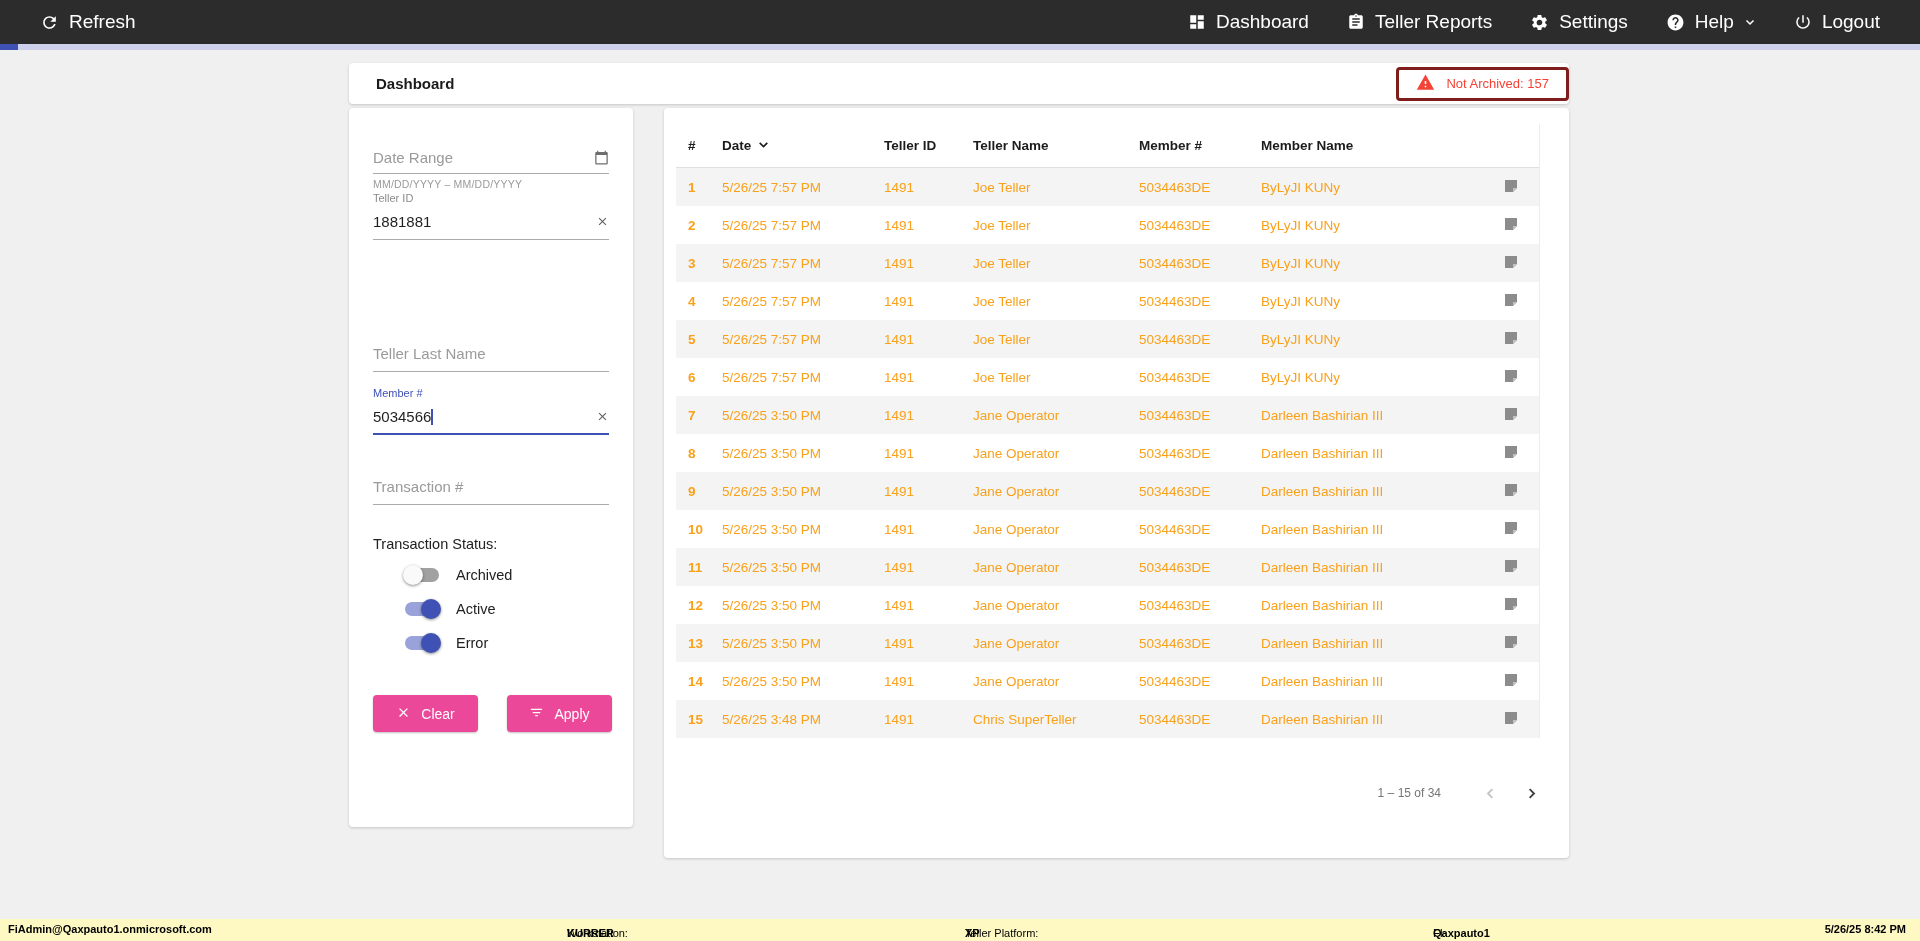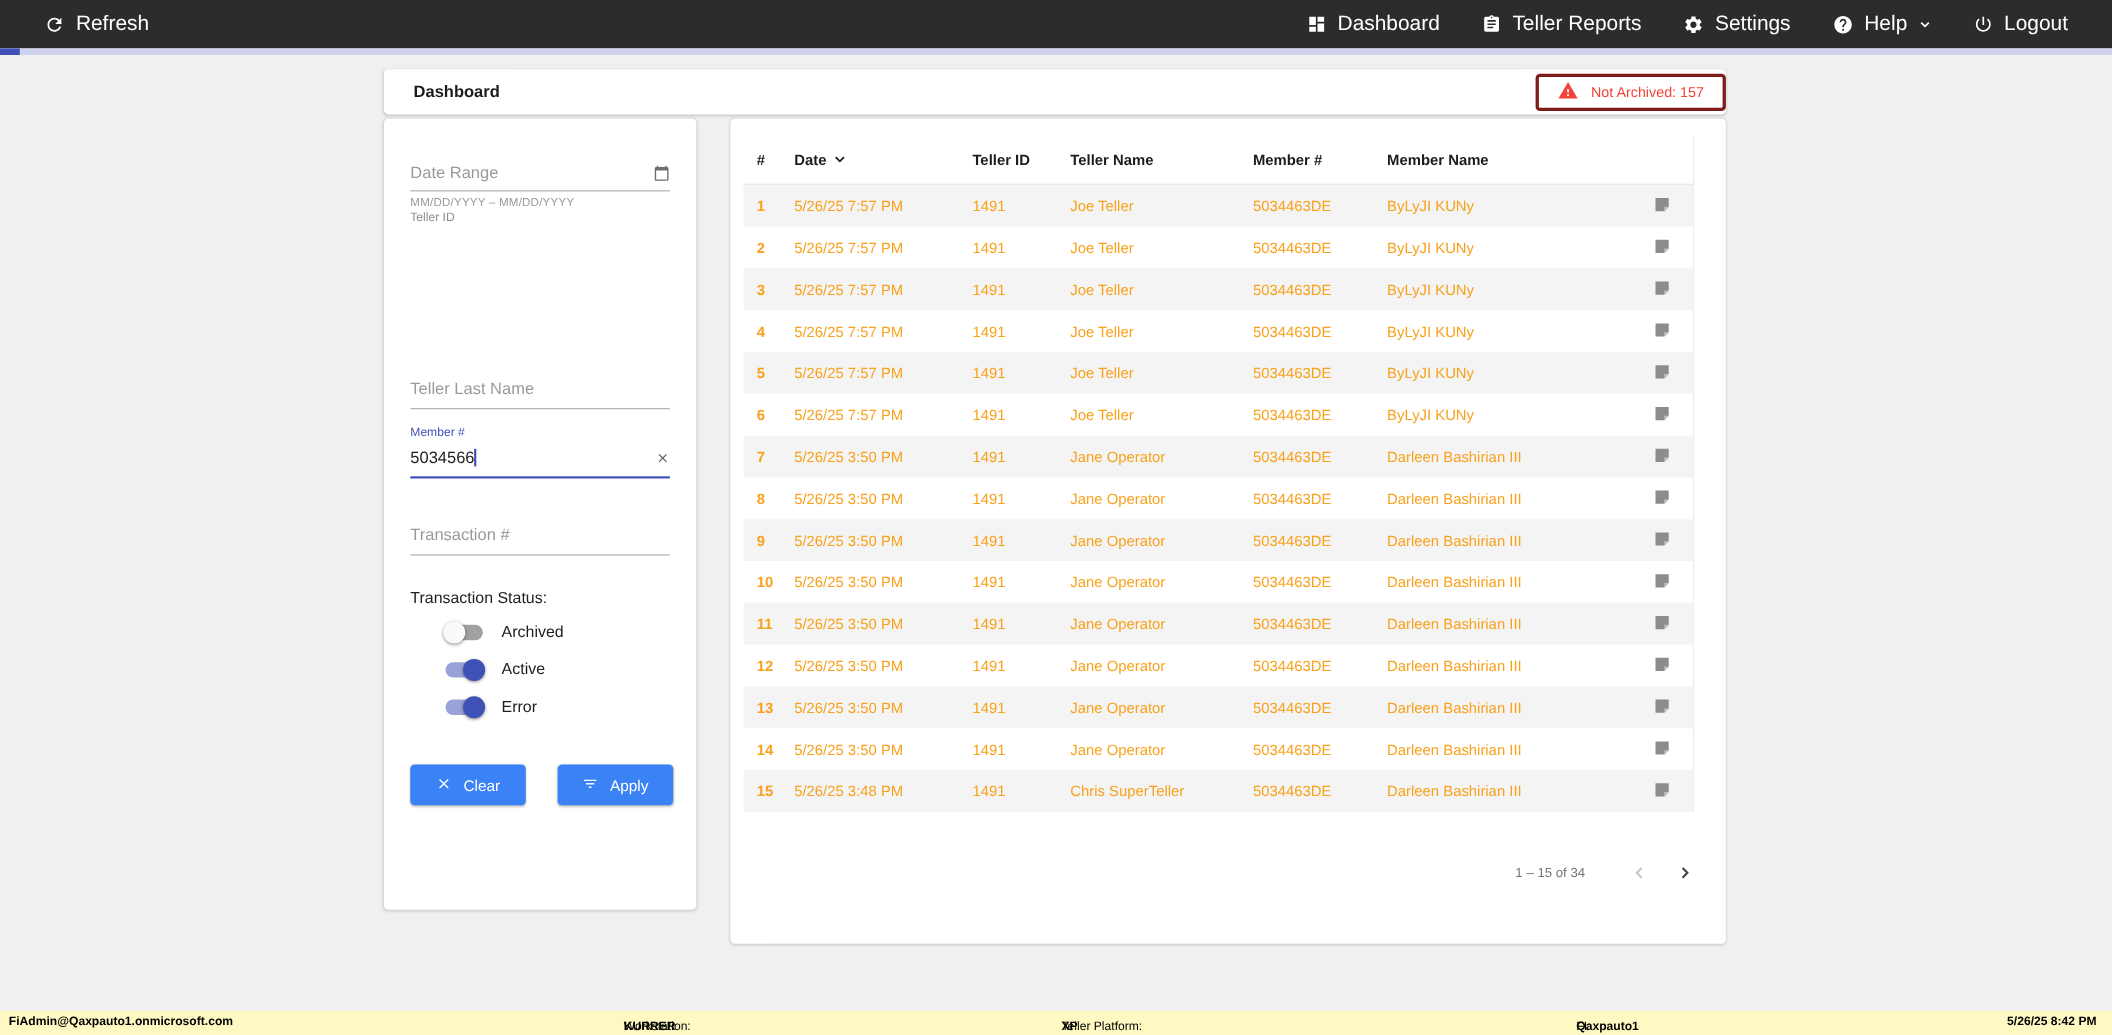--- a/index.html
+++ b/index.html
@@ -45,21 +45,21 @@
 
   .status-label { font-size:14.5px; color:#212121; }
   .toggle-row { display:flex; align-items:center; gap:17px; margin-left:32px; height:22px; cursor:pointer; }
   .switch { width:34px; height:14px; border-radius:7px; background:#a1a1a1; position:relative; flex:0 0 auto; }
   .switch .knob { width:20px; height:20px; border-radius:50%; background:#fafafa; position:absolute; top:-3px; left:-2px;
                   box-shadow:0 1px 3px rgba(0,0,0,.45); }
   .switch.on { background:#99a3d9; }
   .switch.on .knob { left:16px; background:#3f51b5; }
   .toggle-label { font-size:14.5px; color:#212121; }
 
-  .btn { height:37px; border:none; border-radius:4px; background:#3b82f6; color:#fff; font-size:14px;
+  .btn { height:37px; border:none; border-radius:4px; background:#ec4899; color:#fff; font-size:14px;
          font-family:"Liberation Sans", sans-serif; display:flex; align-items:center; justify-content:center;
          gap:10px; cursor:pointer; box-shadow:0 1px 2px rgba(0,0,0,.25); }
 
   
   .table-area { position:absolute; left:12px; top:16px; width:864px; border-right:1px solid #ececec; }
   .tgrid { display:grid; grid-template-columns:34px 162px 89px 166px 122px 1fr 48px; align-items:center; padding-left:12px; }
   .thead { height:44px; border-bottom:1px solid #e0e0e0; font-size:13.5px; font-weight:bold; color:#1c1c1c; }
   .th { display:flex; align-items:center; gap:6px; cursor:pointer; }
   .trow { height:38px; font-size:13.5px; color:#f9a11b; cursor:pointer; }
   .trow:nth-child(odd) { background:#f4f4f4; }
@@ -162,20 +162,30 @@
       <span class="icon-btn">
         <svg width="15" height="15" viewBox="0 0 24 24" fill="#6e6e6e">
             <path d="M20 3h-1V1h-2v2H7V1H5v2H4c-1.1 0-2 .9-2 2v16c0 1.1.9 2 2 2h16c1.1 0 2-.9 2-2V5c0-1.1-.9-2-2-2zm0 18H4V8h16v13z"></path>
           </svg>
       </span>
     </div>
   </div>
   <div class="f-group f-helper" style="top:70px;">MM/DD/YYYY – MM/DD/YYYY</div>
 
   <div class="f-group f-small-label" style="top:84px;">Teller ID</div>
+  <div class="f-group" style="top:96px;">
+    <div class="f-row" style="height:36px;">
+      <span class="f-value">1881881</span>
+      <span class="icon-btn">
+        <svg width="13" height="13" viewBox="0 0 24 24" fill="#5f5f5f">
+            <path d="M19 6.41 17.59 5 12 10.59 6.41 5 5 6.41 10.59 12 5 17.59 6.41 19 12 13.41 17.59 19 19 17.59 13.41 12z"></path>
+          </svg>
+      </span>
+    </div>
+  </div>
 
 
   <div class="f-group" style="top:228px;">
     <div class="f-row" style="height:36px;">
       <span class="f-placeholder">Teller Last Name</span>
     </div>
   </div>
 
   <div class="f-group f-small-label focused" style="top:279px;">Member #</div>
   <div class="f-group" style="top:291px;">

